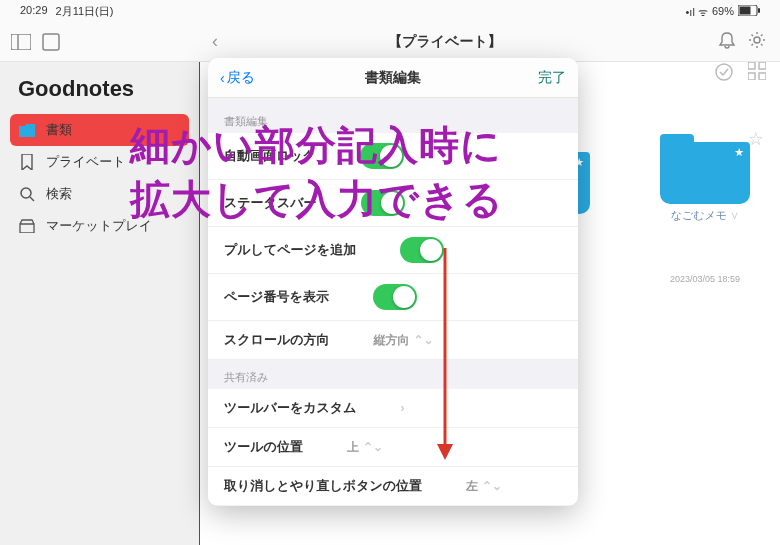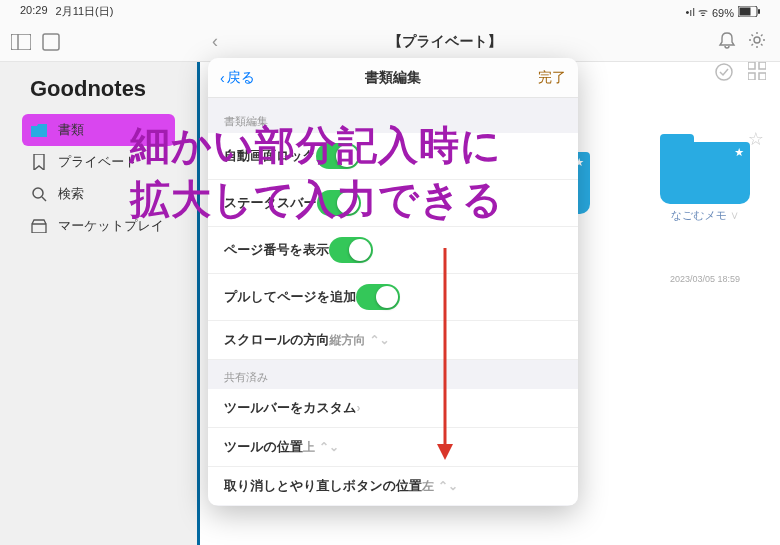--- a/index.html
+++ b/index.html
@@ -1,58 +1,58 @@
 <!DOCTYPE html>
 <html><head>
 <meta charset="utf-8">
 <style>
 * { margin: 0; padding: 0; box-sizing: border-box; font-family: -apple-system, "Hiragino Sans", sans-serif; }
 body { width: 780px; height: 545px; background: #f5f5f5; position: relative; overflow: hidden; }
 
 .status-bar { height: 22px; display: flex; justify-content: space-between; align-items: center; padding: 0 20px; font-size: 11px; color: #333; background: #fafafa; }
 .status-left { display: flex; gap: 8px; }
-.status-right { display: flex; gap: 4px; align-items: flex-end; }
+.status-right { display: flex; gap: 4px; align-items: center; }
 
 .topbar { height: 40px; display: flex; align-items: center; background: #fafafa; border-bottom: 1px solid #e5e5e5; }
 .topbar-left { width: 200px; display: flex; align-items: center; padding-left: 8px; gap: 4px; }
 .topbar-icon { width: 26px; height: 26px; display: flex; align-items: center; justify-content: center; color: #888; }
 .topbar-center { flex: 1; display: flex; align-items: center; justify-content: center; position: relative; }
 .topbar-title { font-size: 14px; font-weight: 600; color: #333; }
 .back-chev { position: absolute; left: 12px; color: #999; font-size: 18px; }
 .topbar-right { width: 90px; display: flex; align-items: center; justify-content: flex-end; gap: 12px; padding-right: 14px; color: #888; }
 
 .main { display: flex; height: calc(100% - 62px); }
-.sidebar { width: 200px; background: #f0f0f0; padding: 8px 16px; border-right: 3px solid #0369a1; }
+.sidebar { width: 200px; background: #f0f0f0; padding: 8px 4px; border-right: 1px solid #0369a1; }
 .logo { font-size: 22px; font-weight: 600; padding: 6px 14px 12px; color: #222; }
 .side-item { display: flex; align-items: center; gap: 10px; padding: 7px 14px; font-size: 13px; color: #333; }
-.side-item.active { background: #d946ef; border-radius: 6px; margin: 0 6px; padding: 7px 8px; }
+.side-item.active { background: #ef4444; border-radius: 6px; margin: 0 6px; padding: 7px 8px; }
 .side-icon { width: 18px; height: 18px; display: flex; align-items: center; justify-content: center; }
 
 .content { flex: 1; background: #fff; position: relative; padding: 20px; }
 .view-icons { position: absolute; top: 0px; right: 14px; display: flex; gap: 14px; color: #bbb; }
 .folders { display: flex; flex-wrap: wrap; gap: 40px 50px; padding-top: 60px; justify-content: flex-end; }
 .folder-item { width: 110px; display: flex; flex-direction: column; align-items: center; gap: 4px; position: relative; }
 .folder-shape { width: 90px; height: 62px; background: #29abe2; border-radius: 4px 4px 10px 10px; position: relative; }
 .folder-shape::before { content: ""; position: absolute; top: -8px; left: 0; width: 34px; height: 12px; background: #29abe2; border-radius: 4px 4px 0 0; }
 .folder-star { position: absolute; top: 4px; right: 6px; color: #fff; font-size: 11px; }
 .folder-badge { position: absolute; bottom: 4px; right: 4px; background: #f4c430; color: #333; font-size: 9px; padding: 1px 5px; border-radius: 7px; }
 .folder-name { font-size: 11px; color: #6a8bba; text-align: center; line-height: 1.3; }
 .folder-date { font-size: 9px; color: #aaa; margin-top: 48px; }
 .star-side { position: absolute; right: 16px; top: 66px; color: #ccc; font-size: 18px; }
 
 .modal { position: absolute; top: 58px; left: 208px; width: 370px; height: 448px; background: #f2f2f6; border-radius: 10px; box-shadow: 0 8px 30px rgba(0,0,0,0.25); overflow: hidden; display: flex; flex-direction: column; }
 .modal-header { height: 40px; display: flex; align-items: center; justify-content: space-between; padding: 0 12px; background: #fdfdfd; border-bottom: 1px solid #e5e5e5; }
 .modal-back { color: #007aff; font-size: 14px; display: flex; align-items: center; gap: 2px; }
 .modal-title { font-size: 14px; font-weight: 600; color: #333; position: absolute; left: 50%; transform: translateX(-50%); }
-.modal-done { color: #a16207; font-size: 14px; }
+.modal-done { color: #0f766e; font-size: 14px; }
 .modal-body { flex: 1; overflow-y: auto; padding: 6px 0; }
 .section-header { font-size: 11px; color: #999; padding: 10px 16px 4px; }
 .row { background: #fff; padding: 10px 16px; display: flex; align-items: center; font-size: 13px; color: #333; border-bottom: 0.5px solid #eee; min-height: 38px; font-weight: bold; }
 .row:last-of-type { border-bottom: none; }
-.row-value { color: #999; display: flex; align-items: center; gap: 4px; font-size: 12px; }
+.row-value { color: #999; display: flex; align-items: center; gap: 4px; font-size: 12px; margin-left: 44px; }
 .chev { color: #ccc; font-size: 12px; }
 .toggle { width: 44px; height: 26px; background: #34c759; border-radius: 13px; position: relative; }
 .toggle::after { content: ""; position: absolute; right: 2px; top: 2px; width: 22px; height: 22px; background: #fff; border-radius: 50%; box-shadow: 0 1px 3px rgba(0,0,0,0.3); }
 
 .annotation { position: absolute; top: 118px; left: 130px; color: #a21caf; font-size: 40px; font-weight: 700; line-height: 1.35; pointer-events: none; letter-spacing: 1px; white-space: nowrap; font-family: "Hiragino Mincho ProN", serif; }
 .arrow-svg { position: absolute; top: 248px; left: 430px; pointer-events: none; }
 </style>
 </head>
 <body>
 
@@ -197,27 +197,27 @@
           <span class="toggle"></span>
         </span>
       </div>
       <div class="row">
         <span>ステータスバー</span>
         <span class="row-value">
           <span class="toggle"></span>
         </span>
       </div>
       <div class="row">
+        <span>プルしてページを追加</span>
+        <span class="row-value">
+          <span class="toggle"></span>
+        </span>
+      </div>
+      <div class="row">
         <span>ページ番号を表示</span>
-        <span class="row-value">
-          <span class="toggle"></span>
-        </span>
-      </div>
-      <div class="row">
-        <span>プルしてページを追加</span>
         <span class="row-value">
           <span class="toggle"></span>
         </span>
       </div>
       <div class="row">
         <span>スクロールの方向</span>
         <span class="row-value">縦方向<span class="chev"> ⌃⌄</span></span>
       </div>
       <div class="section-header">共有済み</div>
       <div class="row">

